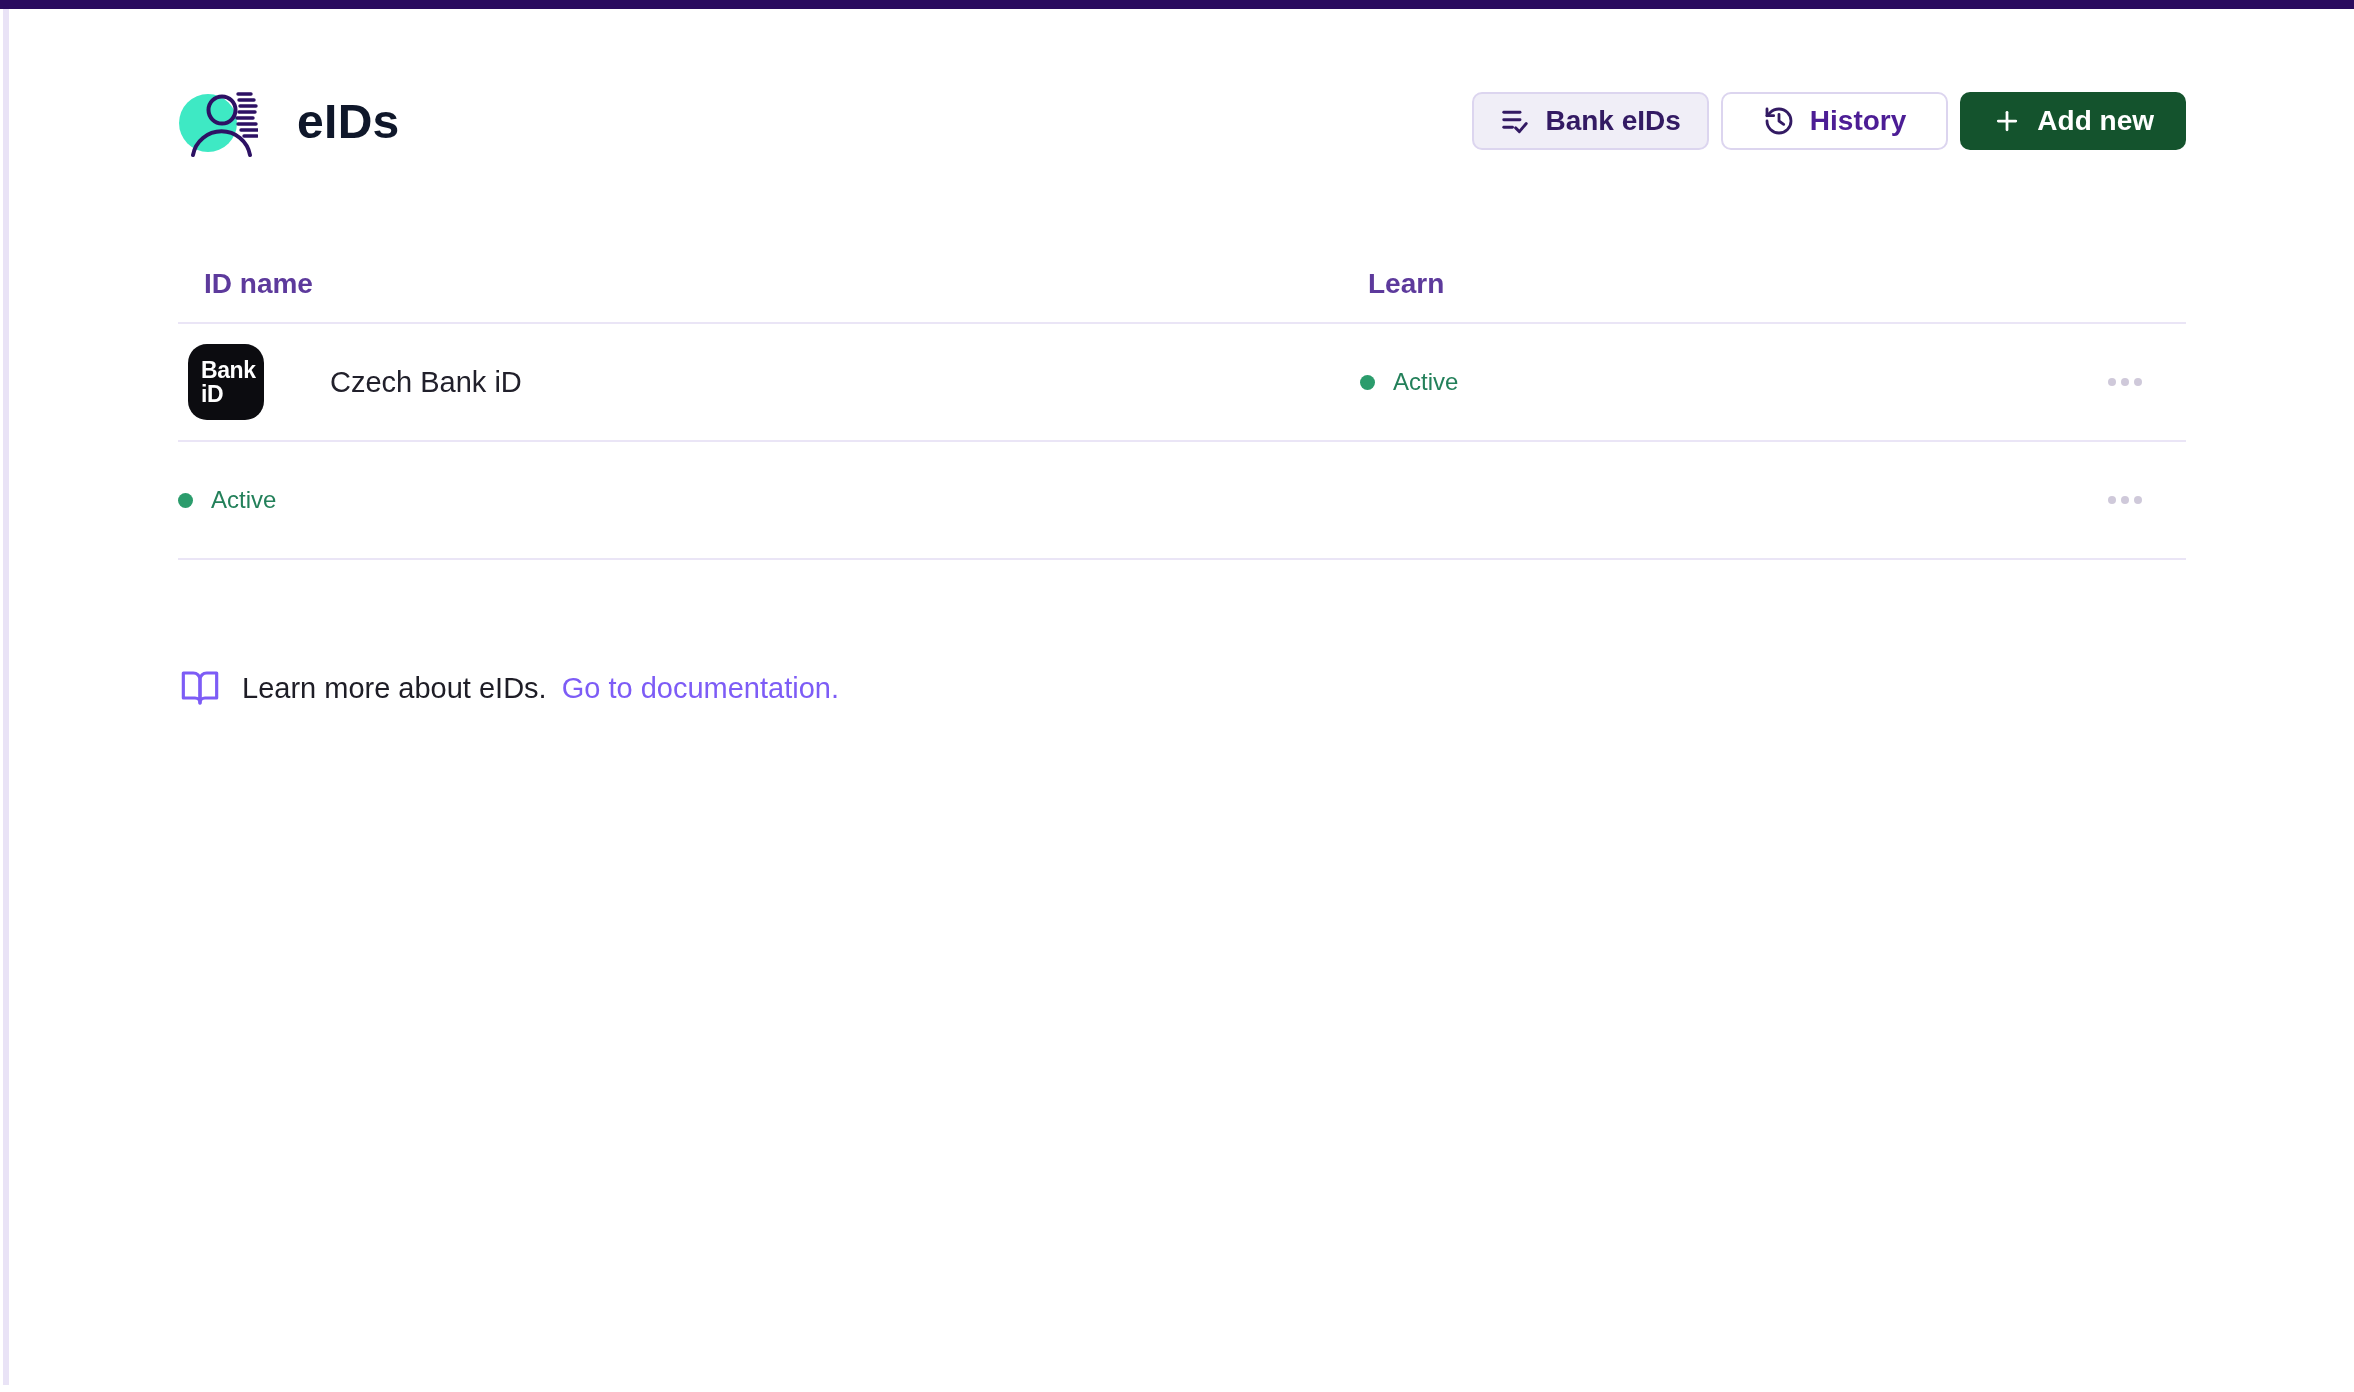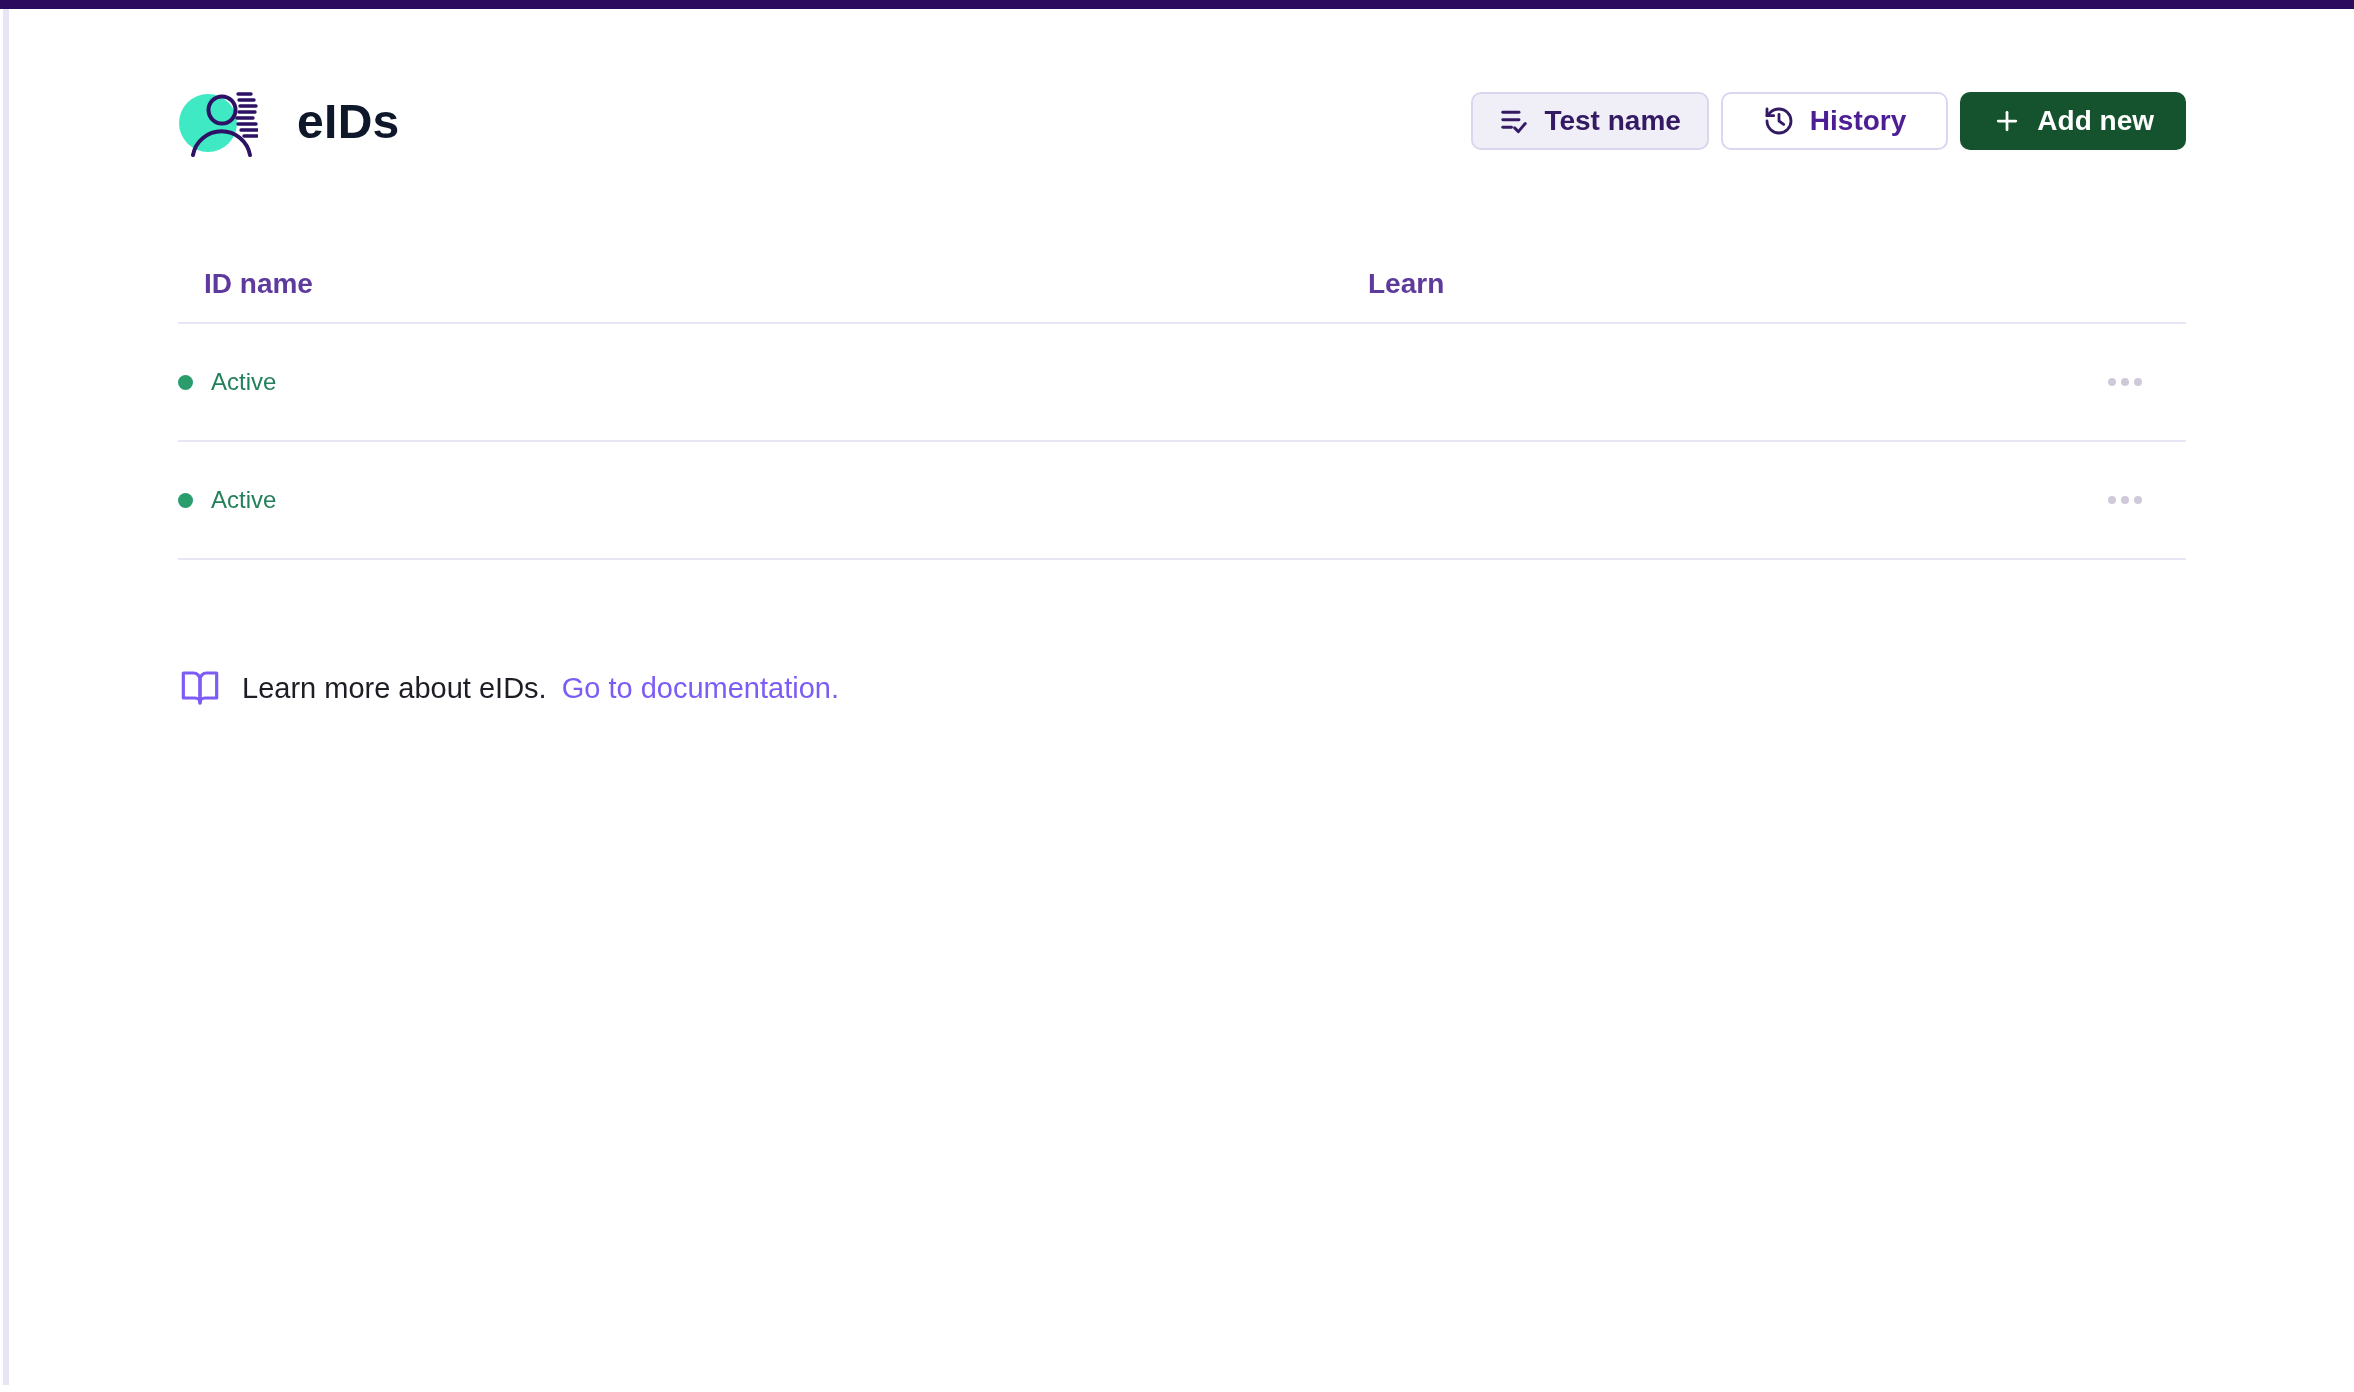--- a/index.html
+++ b/index.html
@@ -81,21 +81,21 @@
       <div class="page-title">eIDs</div>
 
       <div class="header-actions">
         <div class="btn btn-secondary">
           <svg width="30" height="30" viewBox="0 0 24 24" fill="none" stroke="#331a63" stroke-width="2.3" stroke-linecap="round" stroke-linejoin="round">
             <path d="M3 5h13"></path>
               <path d="M3 11h13"></path>
               <path d="M3 17h7"></path>
               <path d="m12.5 17.5 3 3 5.5-6.5"></path>
           </svg>
-          <span>Test name</span>
+          <span>Bank eIDs</span>
         </div>
         <div class="btn btn-outline">
           <svg width="32" height="32" viewBox="0 0 24 24" fill="none" stroke="#331a63" stroke-width="2.1" stroke-linecap="round" stroke-linejoin="round">
             <path d="M3 12a9 9 0 1 0 9-9 9.75 9.75 0 0 0-6.74 2.74L3 8"></path>
             <path d="M3 3v5h5"></path>
             <path d="M12 7v5l3.5 2.5"></path>
           </svg>
           <span>History</span>
         </div>
         <div class="btn btn-primary">
@@ -109,20 +109,29 @@
     </div>
 
     <div class="eid-table">
       <div class="thead">
         <div class="th-name">ID name</div>
         <div class="th-status">Learn</div>
         <div class="th-actions"></div>
       </div>
 
       <div class="row">
+        <div class="cell-name">
+          <div class="row-icon-box">
+            <div class="bankid-logo">
+              <span>Bank</span>
+              <span>iD</span>
+            </div>
+          </div>
+          <span class="row-name">Czech Bank iD</span>
+        </div>
         <div class="cell-status">
           <span class="status-dot"></span>
           <span>Active</span>
         </div>
         <div class="cell-actions">
           <span class="dot"></span>
           <span class="dot"></span>
           <span class="dot"></span>
         </div>
       </div>

